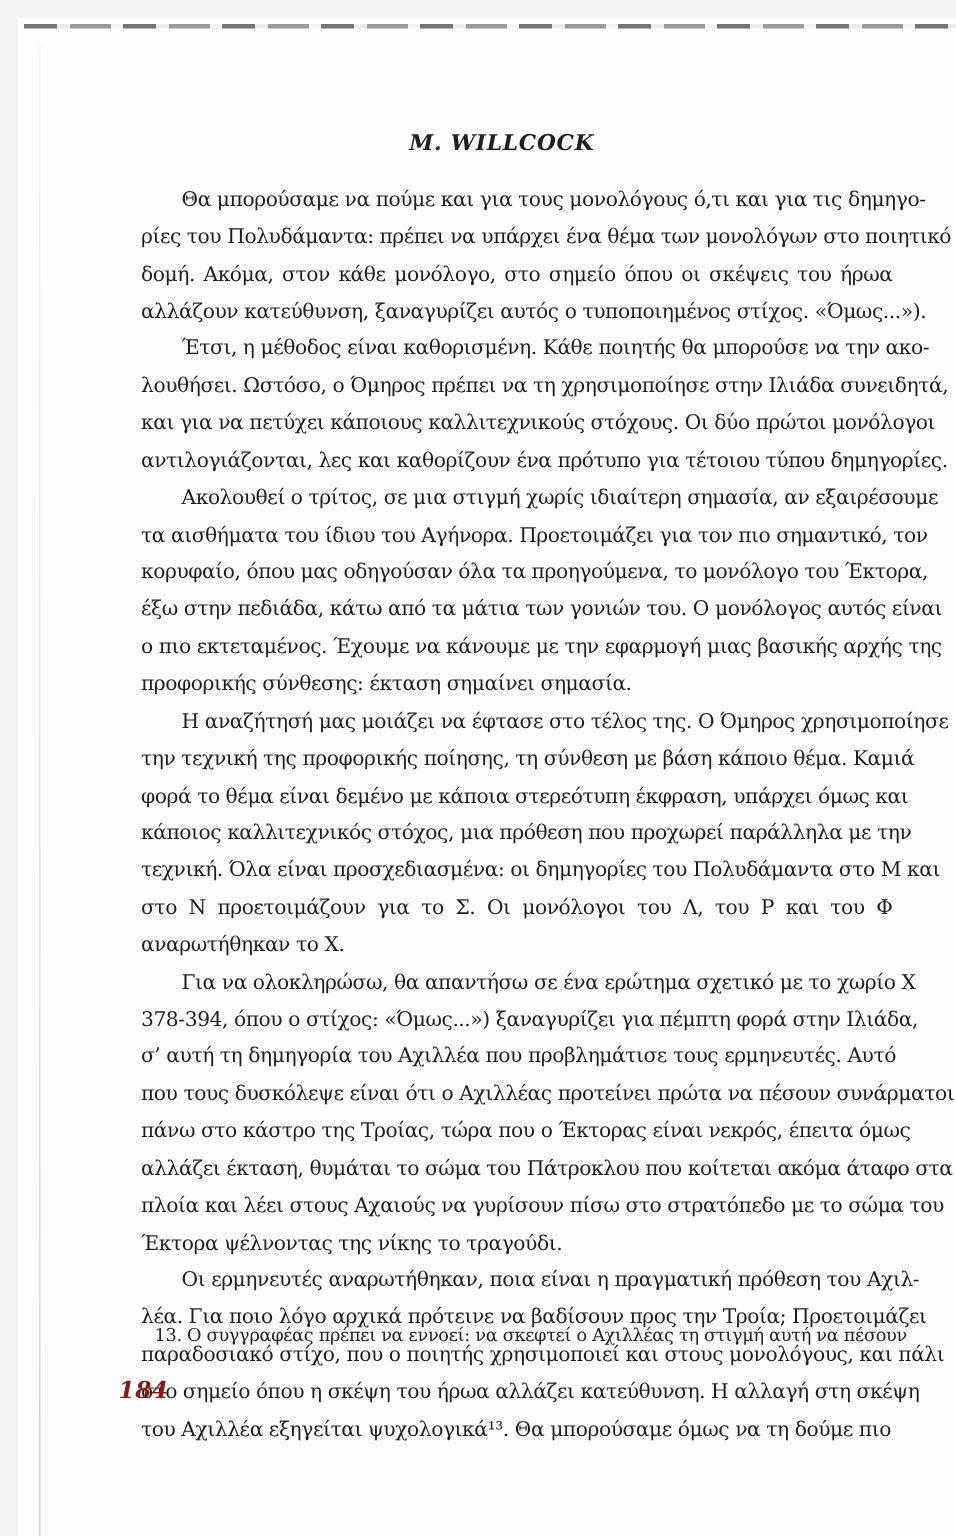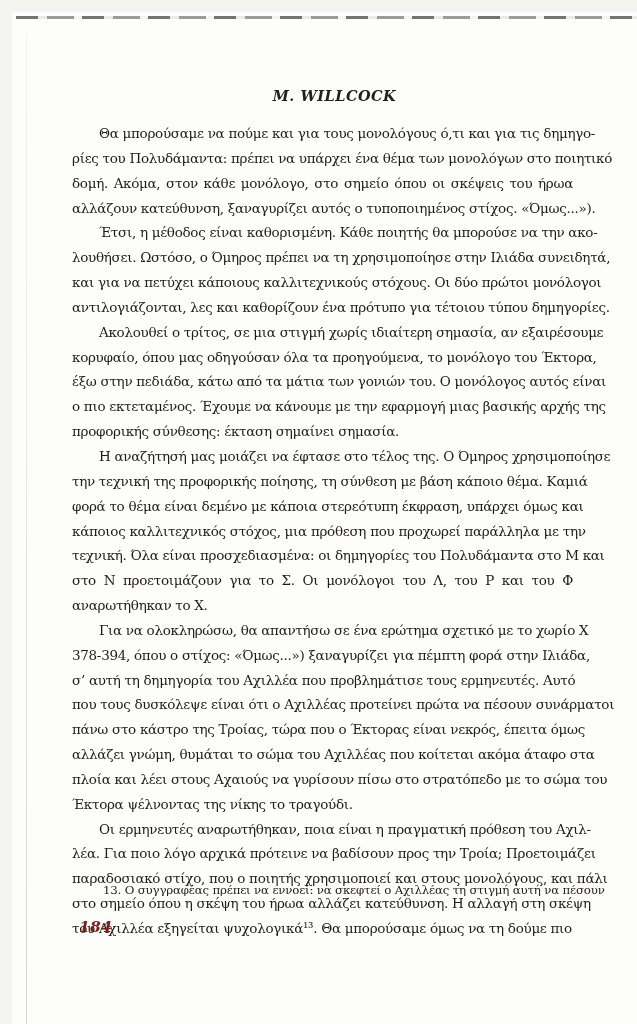--- a/index.html
+++ b/index.html
@@ -35,21 +35,21 @@
     background:#d3d3d0;
   }
   .running-header {
     position:absolute; top:71px; left:0; width:100%;
     text-align:center;
     font-weight:bold; font-style:italic;
     font-size:14.5px; letter-spacing:.5px;
     color:#22201d;
   }
   .body-text {
-    position:absolute; top:103px; left:48px; width:517px;
+    position:absolute; top:103px; left:70px; width:517px;
     font-size:13.5px; line-height:20.85px; letter-spacing:-.3px;
     color:#1f1d1a;
   }
   .paragraph { }
   .line {
     white-space:nowrap;
     height:20.85px;
     text-align:justify;
     text-align-last:justify;
   }
@@ -89,41 +89,42 @@
         <div class="line last">αλλάζουν κατεύθυνση, ξαναγυρίζει αυτός ο τυποποιημένος στίχος. «Όμως...»).</div>
       </div>
       <div class="paragraph">
         <div class="line first">Έτσι, η μέθοδος είναι καθορισμένη. Κάθε ποιητής θα μπορούσε να την ακο-</div>
         <div class="line">λουθήσει. Ωστόσο, ο Όμηρος πρέπει να τη χρησιμοποίησε στην Ιλιάδα συνειδητά,</div>
         <div class="line">και για να πετύχει κάποιους καλλιτεχνικούς στόχους. Οι δύο πρώτοι μονόλογοι</div>
         <div class="line last">αντιλογιάζονται, λες και καθορίζουν ένα πρότυπο για τέτοιου τύπου δημηγορίες.</div>
       </div>
       <div class="paragraph">
         <div class="line first">Ακολουθεί ο τρίτος, σε μια στιγμή χωρίς ιδιαίτερη σημασία, αν εξαιρέσουμε</div>
+        <div class="line">τα αισθήματα του ίδιου του Αγήνορα. Προετοιμάζει για τον πιο σημαντικό, τον</div>
         <div class="line">κορυφαίο, όπου μας οδηγούσαν όλα τα προηγούμενα, το μονόλογο του Έκτορα,</div>
         <div class="line">έξω στην πεδιάδα, κάτω από τα μάτια των γονιών του. Ο μονόλογος αυτός είναι</div>
         <div class="line">ο πιο εκτεταμένος. Έχουμε να κάνουμε με την εφαρμογή μιας βασικής αρχής της</div>
         <div class="line last">προφορικής σύνθεσης: έκταση σημαίνει σημασία.</div>
       </div>
       <div class="paragraph">
         <div class="line first">Η αναζήτησή μας μοιάζει να έφτασε στο τέλος της. Ο Όμηρος χρησιμοποίησε</div>
         <div class="line">την τεχνική της προφορικής ποίησης, τη σύνθεση με βάση κάποιο θέμα. Καμιά</div>
         <div class="line">φορά το θέμα είναι δεμένο με κάποια στερεότυπη έκφραση, υπάρχει όμως και</div>
         <div class="line">κάποιος καλλιτεχνικός στόχος, μια πρόθεση που προχωρεί παράλληλα με την</div>
         <div class="line">τεχνική. Όλα είναι προσχεδιασμένα: οι δημηγορίες του Πολυδάμαντα στο Μ και</div>
         <div class="line">στο Ν προετοιμάζουν για το Σ. Οι μονόλογοι του Λ, του Ρ και του Φ</div>
         <div class="line last">αναρωτήθηκαν το Χ.</div>
       </div>
       <div class="paragraph">
         <div class="line first">Για να ολοκληρώσω, θα απαντήσω σε ένα ερώτημα σχετικό με το χωρίο Χ</div>
         <div class="line">378-394, όπου ο στίχος: «Όμως...») ξαναγυρίζει για πέμπτη φορά στην Ιλιάδα,</div>
         <div class="line">σ’ αυτή τη δημηγορία του Αχιλλέα που προβλημάτισε τους ερμηνευτές. Αυτό</div>
         <div class="line">που τους δυσκόλεψε είναι ότι ο Αχιλλέας προτείνει πρώτα να πέσουν συνάρματοι</div>
         <div class="line">πάνω στο κάστρο της Τροίας, τώρα που ο Έκτορας είναι νεκρός, έπειτα όμως</div>
-        <div class="line">αλλάζει γνώμη, θυμάται το σώμα του Αχιλλέας που κοίτεται ακόμα άταφο στα</div>
+        <div class="line">αλλάζει έκταση, θυμάται το σώμα του Πάτροκλου που κοίτεται ακόμα άταφο στα</div>
         <div class="line">πλοία και λέει στους Αχαιούς να γυρίσουν πίσω στο στρατόπεδο με το σώμα του</div>
         <div class="line last">Έκτορα ψέλνοντας της νίκης το τραγούδι.</div>
       </div>
       <div class="paragraph">
         <div class="line first">Οι ερμηνευτές αναρωτήθηκαν, ποια είναι η πραγματική πρόθεση του Αχιλ-</div>
         <div class="line">λέα. Για ποιο λόγο αρχικά πρότεινε να βαδίσουν προς την Τροία; Προετοιμάζει</div>
         <div class="line">παραδοσιακό στίχο, που ο ποιητής χρησιμοποιεί και στους μονολόγους, και πάλι</div>
         <div class="line">στο σημείο όπου η σκέψη του ήρωα αλλάζει κατεύθυνση. Η αλλαγή στη σκέψη</div>
         <div class="line last">του Αχιλλέα εξηγείται ψυχολογικά¹³. Θα μπορούσαμε όμως να τη δούμε πιο</div>
       </div>

